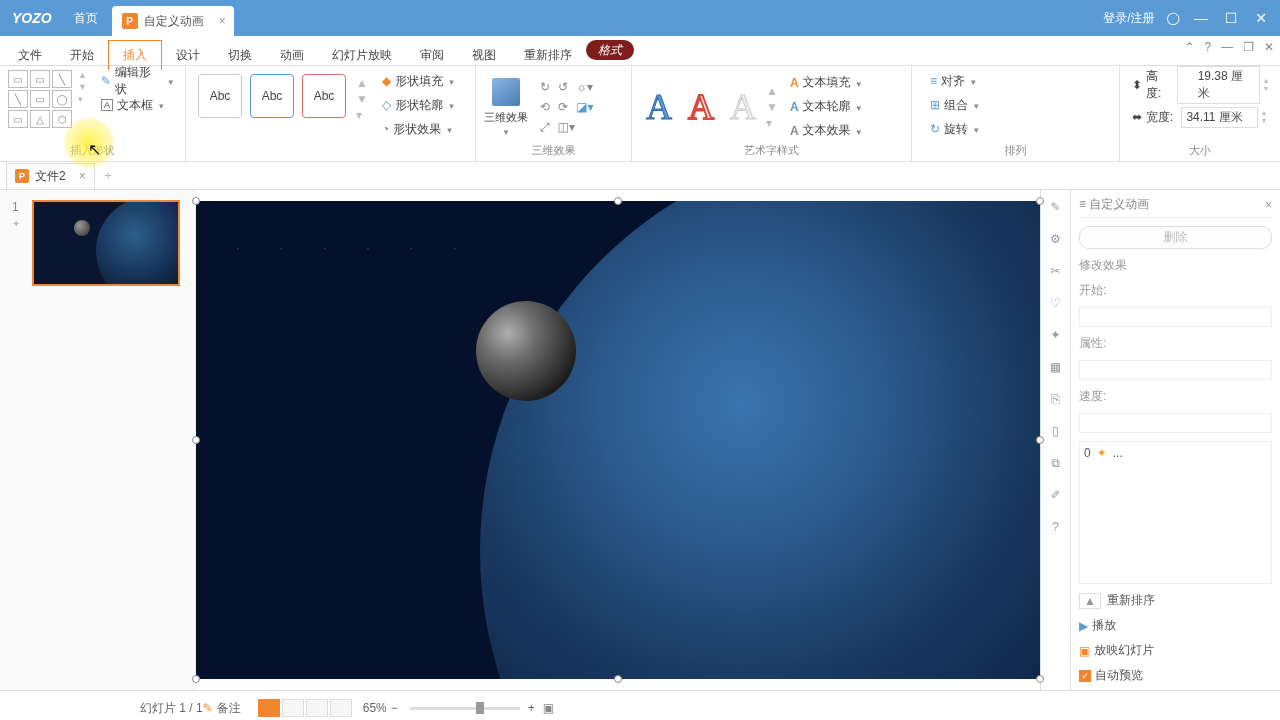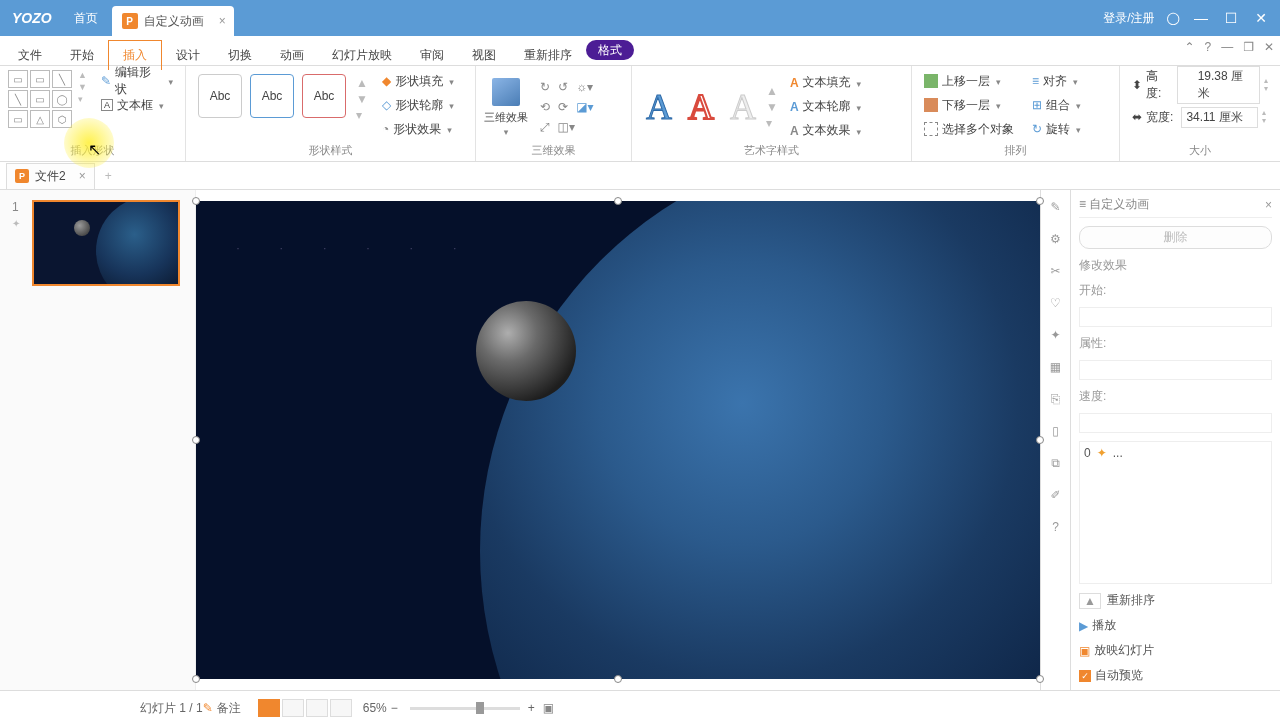--- a/index.html
+++ b/index.html
@@ -9,21 +9,21 @@
 .titlebar .hometab { padding:0 14px; height:36px; display:flex; align-items:center; }
 .titlebar .doctab { background:#fff; color:#555; height:30px; margin-top:6px; padding:0 30px 0 10px; border-radius:4px 4px 0 0; display:flex; align-items:center; position:relative; }
 .titlebar .doctab .p-icon { width:16px; height:16px; background:#f0872e; color:#fff; border-radius:2px; display:inline-flex; align-items:center; justify-content:center; font-size:10px; font-weight:bold; margin-right:6px; }
 .titlebar .doctab .close { position:absolute; right:8px; color:#999; }
 .titlebar .spacer { flex:1; }
 .titlebar .right { display:flex; align-items:center; gap:12px; padding-right:10px; }
 .titlebar .winbtn { width:18px; text-align:center; font-size:14px;}
 .menubar { height:30px; display:flex; align-items:flex-start; border-bottom:1px solid #ddd; padding:4px 4px; position:relative;}
 .menubar .mitem { padding:0 14px; height:30px; display:flex; align-items:center; color:#444; cursor:pointer; }
 .menubar .mitem.active { border:1px solid #f0872e; border-bottom:none; color:#f0872e; }
-.menubar .mitem.context { background:#4c1d95; color:#fff; border-radius:10px; height:20px; padding:0 12px; }
+.menubar .mitem.context { background:#7f1d1d; color:#fff; border-radius:10px; height:20px; padding:0 12px;font-style:italic; }
 .menubar .mright { position:absolute; right:6px; display:flex; gap:10px; color:#888; }
 .ribbon { height:96px; border-bottom:1px solid #ddd; display:flex; }
 .rgroup { border-right:1px solid #e3e3e3; padding:4px 8px 0 8px; display:flex; flex-direction:column; }
 .rgroup .gbody { flex:1; display:flex; align-items:flex-start; gap:4px; }
 .rgroup .gtitle { text-align:center; color:#888; font-size:11px; height:18px; }
 .shapegrid { display:grid; grid-template-columns:repeat(3,20px); grid-auto-rows:18px; gap:2px; }
 .shapegrid span { border:1px solid #bbb; display:flex; align-items:center; justify-content:center; color:#888; font-size:10px;}
 .vcol { display:flex; flex-direction:column; gap:2px; }
 .rbtn { display:flex; align-items:center; gap:4px; color:#444; padding:2px 4px; height:22px;}
 .rbtn .drop::after { content:"▾"; color:#888; margin-left:2px; font-size:9px;}
@@ -166,21 +166,20 @@
             <span>形状轮廓</span>
             <span class="drop"></span>
           </div>
         <div class="rbtn">
             <span style="color:#888">◔</span>
             <span>形状效果</span>
             <span class="drop"></span>
           </div>
       </div>
     </div>
-    <div class="gtitle">形状样式</div>
   </div>
 
   <div class="rgroup" style="width:156px;">
     <div class="gbody" style="align-items:center;">
       <div class="vcol" style="align-items:center;margin-top:2px;">
         <div style="width:28px;height:28px;background:linear-gradient(145deg,#8bb5e6,#4a7db5);border-radius:2px;"></div>
         <div style="font-size:11px;color:#444;margin-top:2px">三维效果</div>
         <div style="font-size:9px;color:#888">▾</div>
       </div>
       <div class="vcol" style="margin-left:8px;gap:6px;">
@@ -229,36 +228,20 @@
             <span>文本效果</span>
             <span class="drop"></span>
           </div>
       </div>
     </div>
     <div class="gtitle">艺术字样式</div>
   </div>
 
   <div class="rgroup" style="width:208px;">
     <div class="gbody">
-      <div class="vcol">
-        <div class="rbtn">
-            <span class="sqicon" style="background:#7ab56a"></span>
-            <span>上移一层</span>
-            <span class="drop"></span>
-          </div>
-        <div class="rbtn">
-            <span class="sqicon" style="background:#d98b5a"></span>
-            <span>下移一层</span>
-            <span class="drop"></span>
-          </div>
-        <div class="rbtn">
-            <span class="sqicon" style="border:1px dashed #888"></span>
-            <span>选择多个对象</span>
-          </div>
-      </div>
       <div class="vcol" style="margin-left:6px;">
         <div class="rbtn">
             <span style="color:#5b9bd5">≡</span>
             <span>对齐</span>
             <span class="drop"></span>
           </div>
         <div class="rbtn">
             <span style="color:#5b9bd5">⊞</span>
             <span>组合</span>
             <span class="drop"></span>

